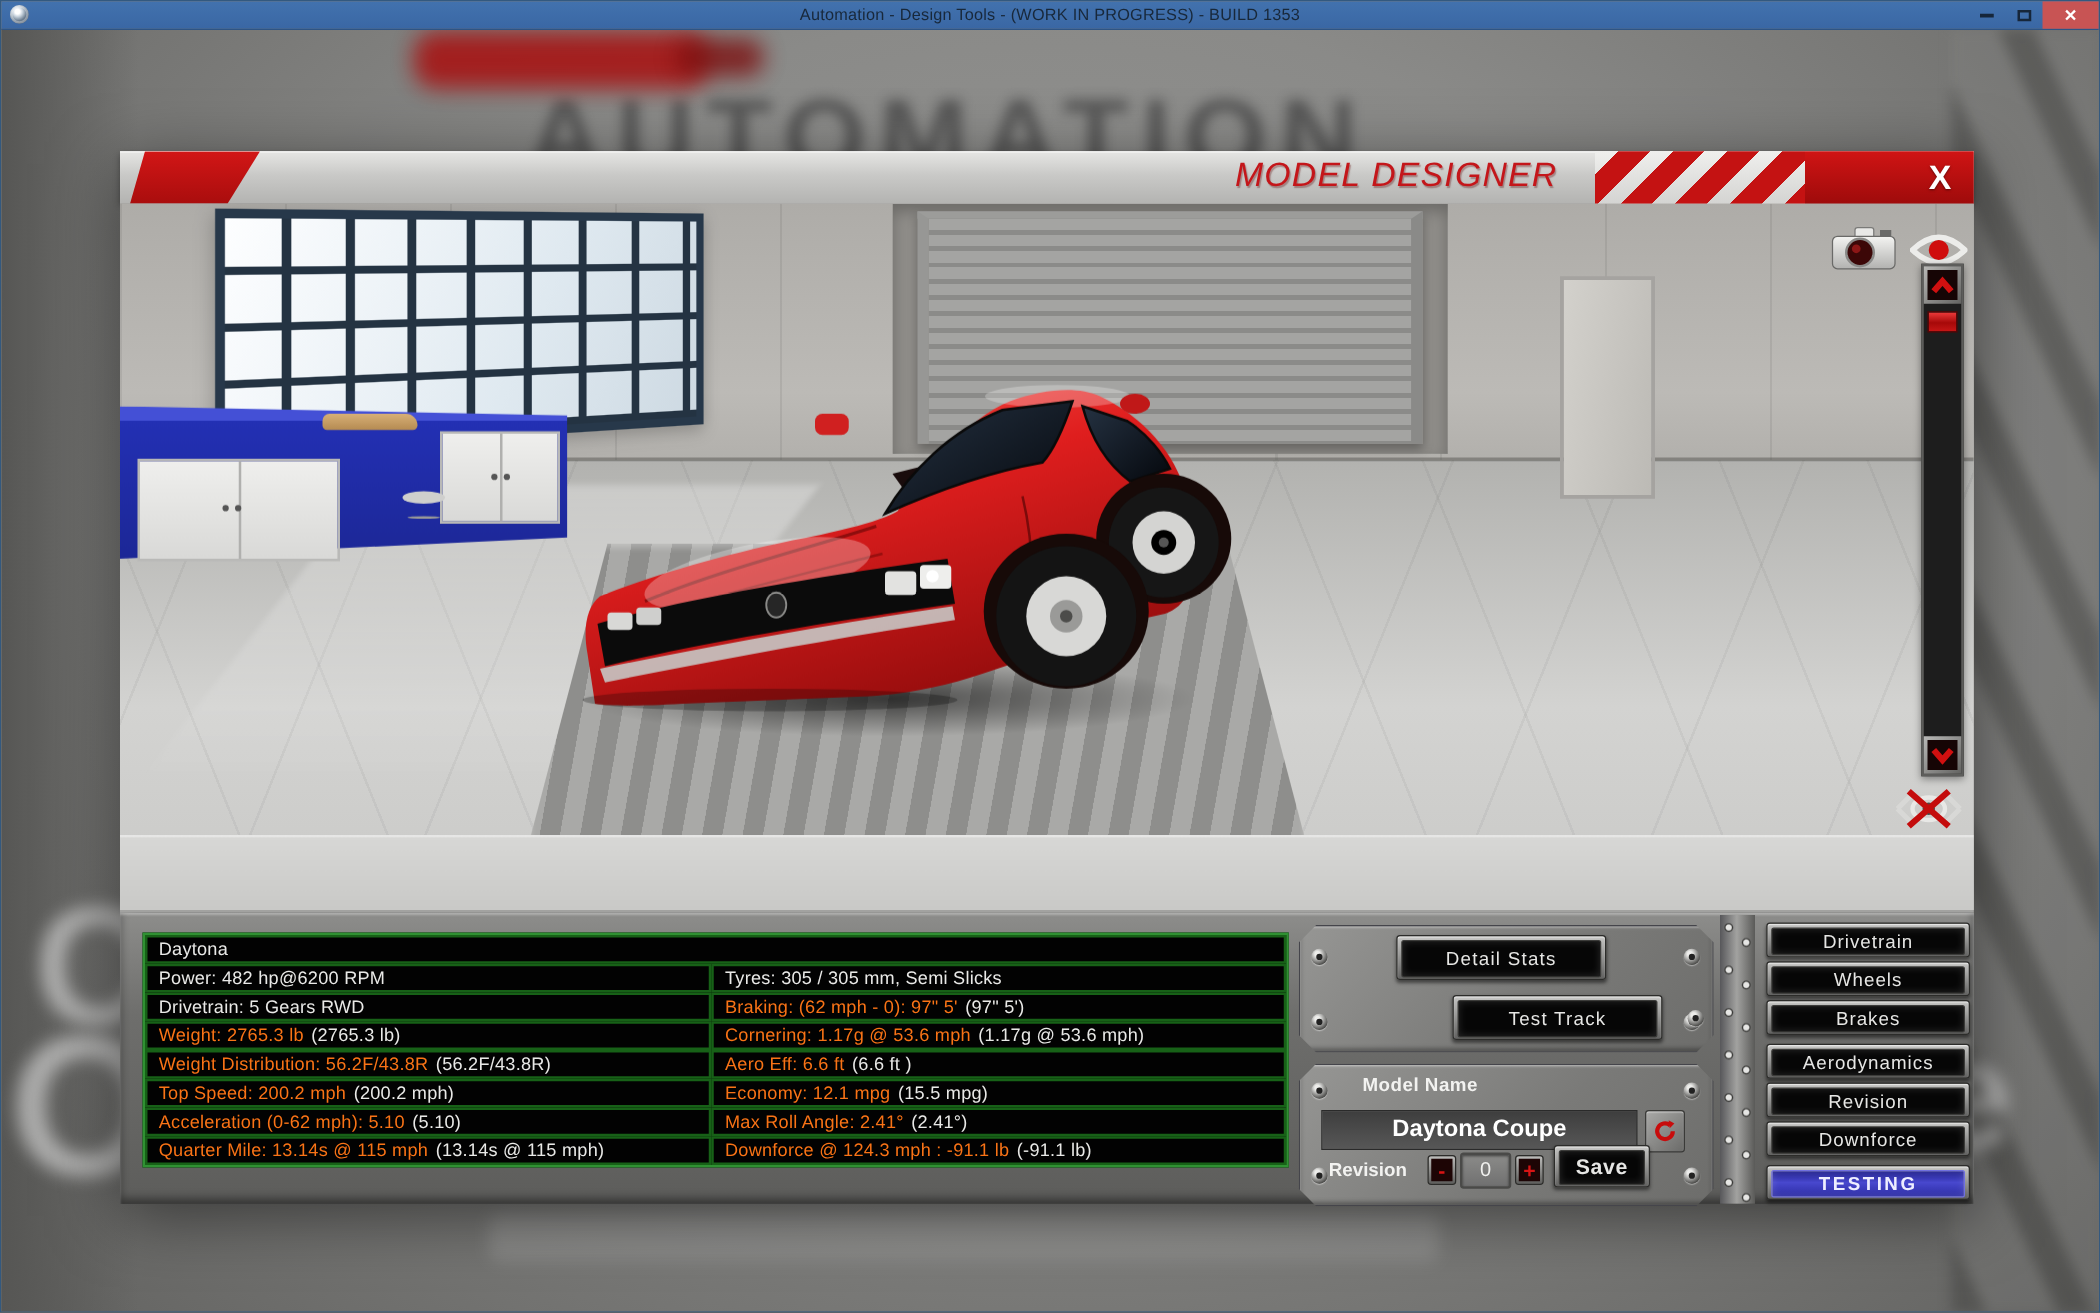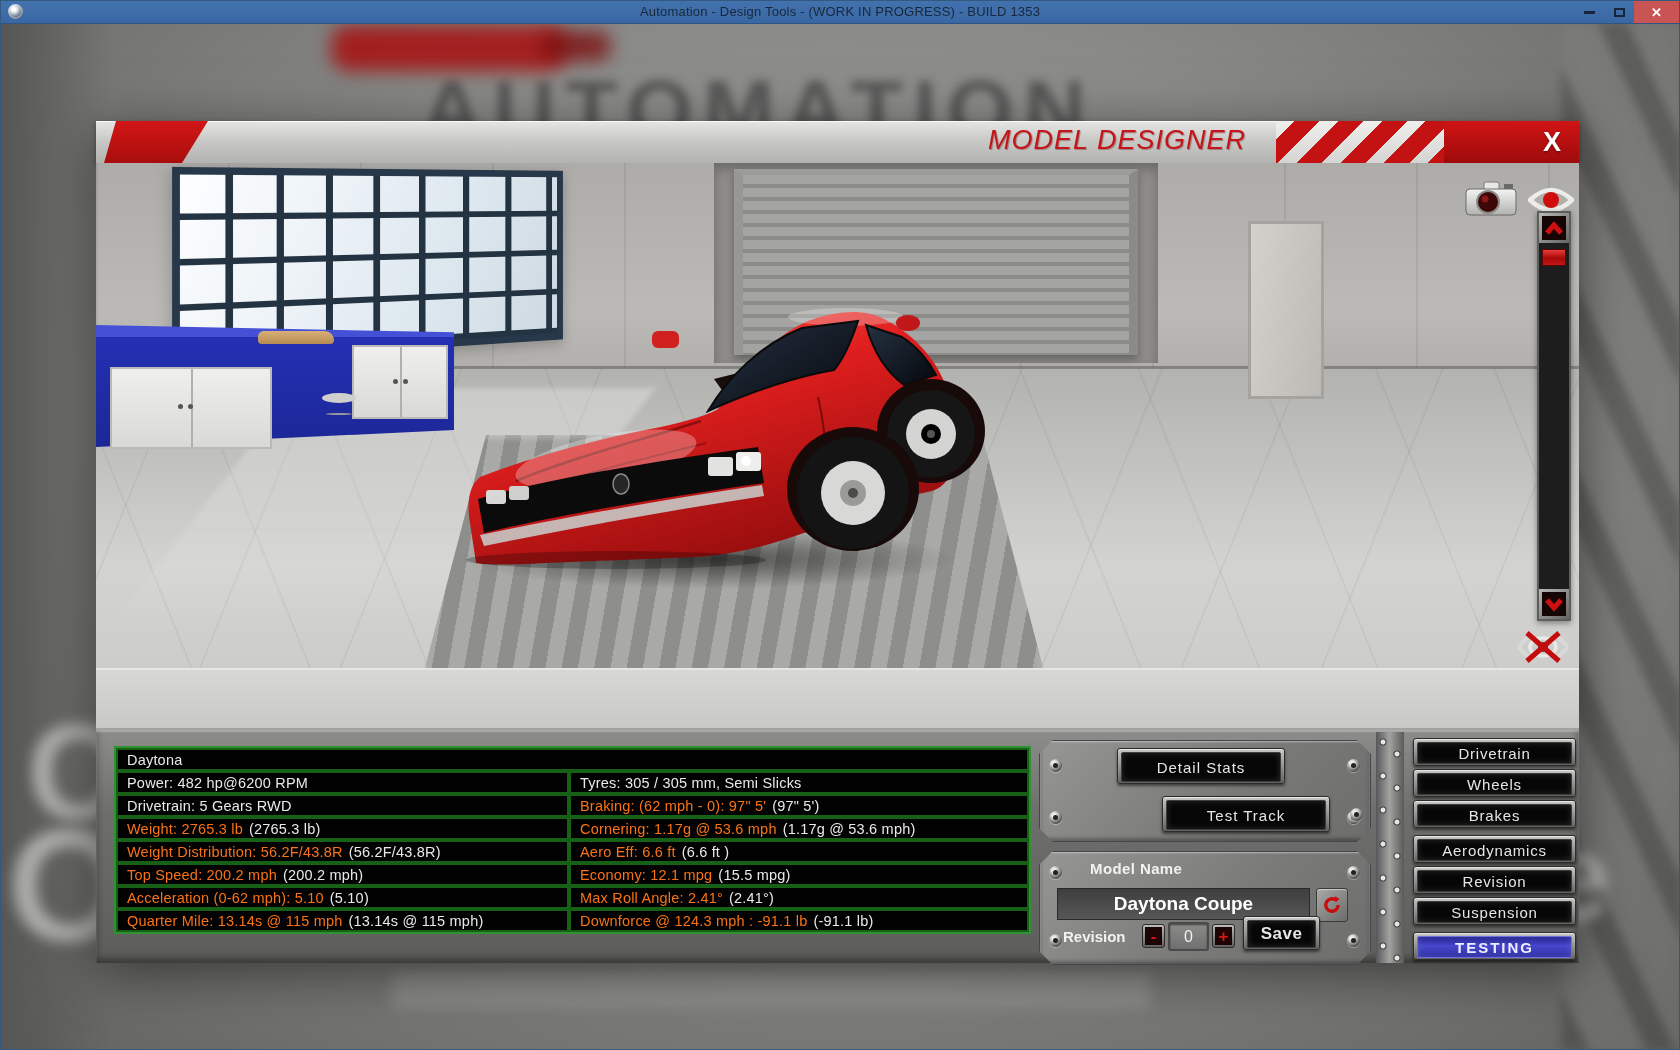--- a/index.html
+++ b/index.html
@@ -487,21 +487,21 @@
         <div class="metal-btn nav-btn">
           <div class="face">Brakes</div>
           </div>
         <div class="metal-btn nav-btn gap">
           <div class="face">Aerodynamics</div>
           </div>
         <div class="metal-btn nav-btn">
           <div class="face">Revision</div>
           </div>
         <div class="metal-btn nav-btn">
-          <div class="face">Suspension</div>
+          <div class="face">Downforce</div>
           </div>
         <div class="metal-btn nav-btn testing gap">
           <div class="face">TESTING</div>
           </div>
       </div>
 
     </div>
   </div>
 </div>
 

